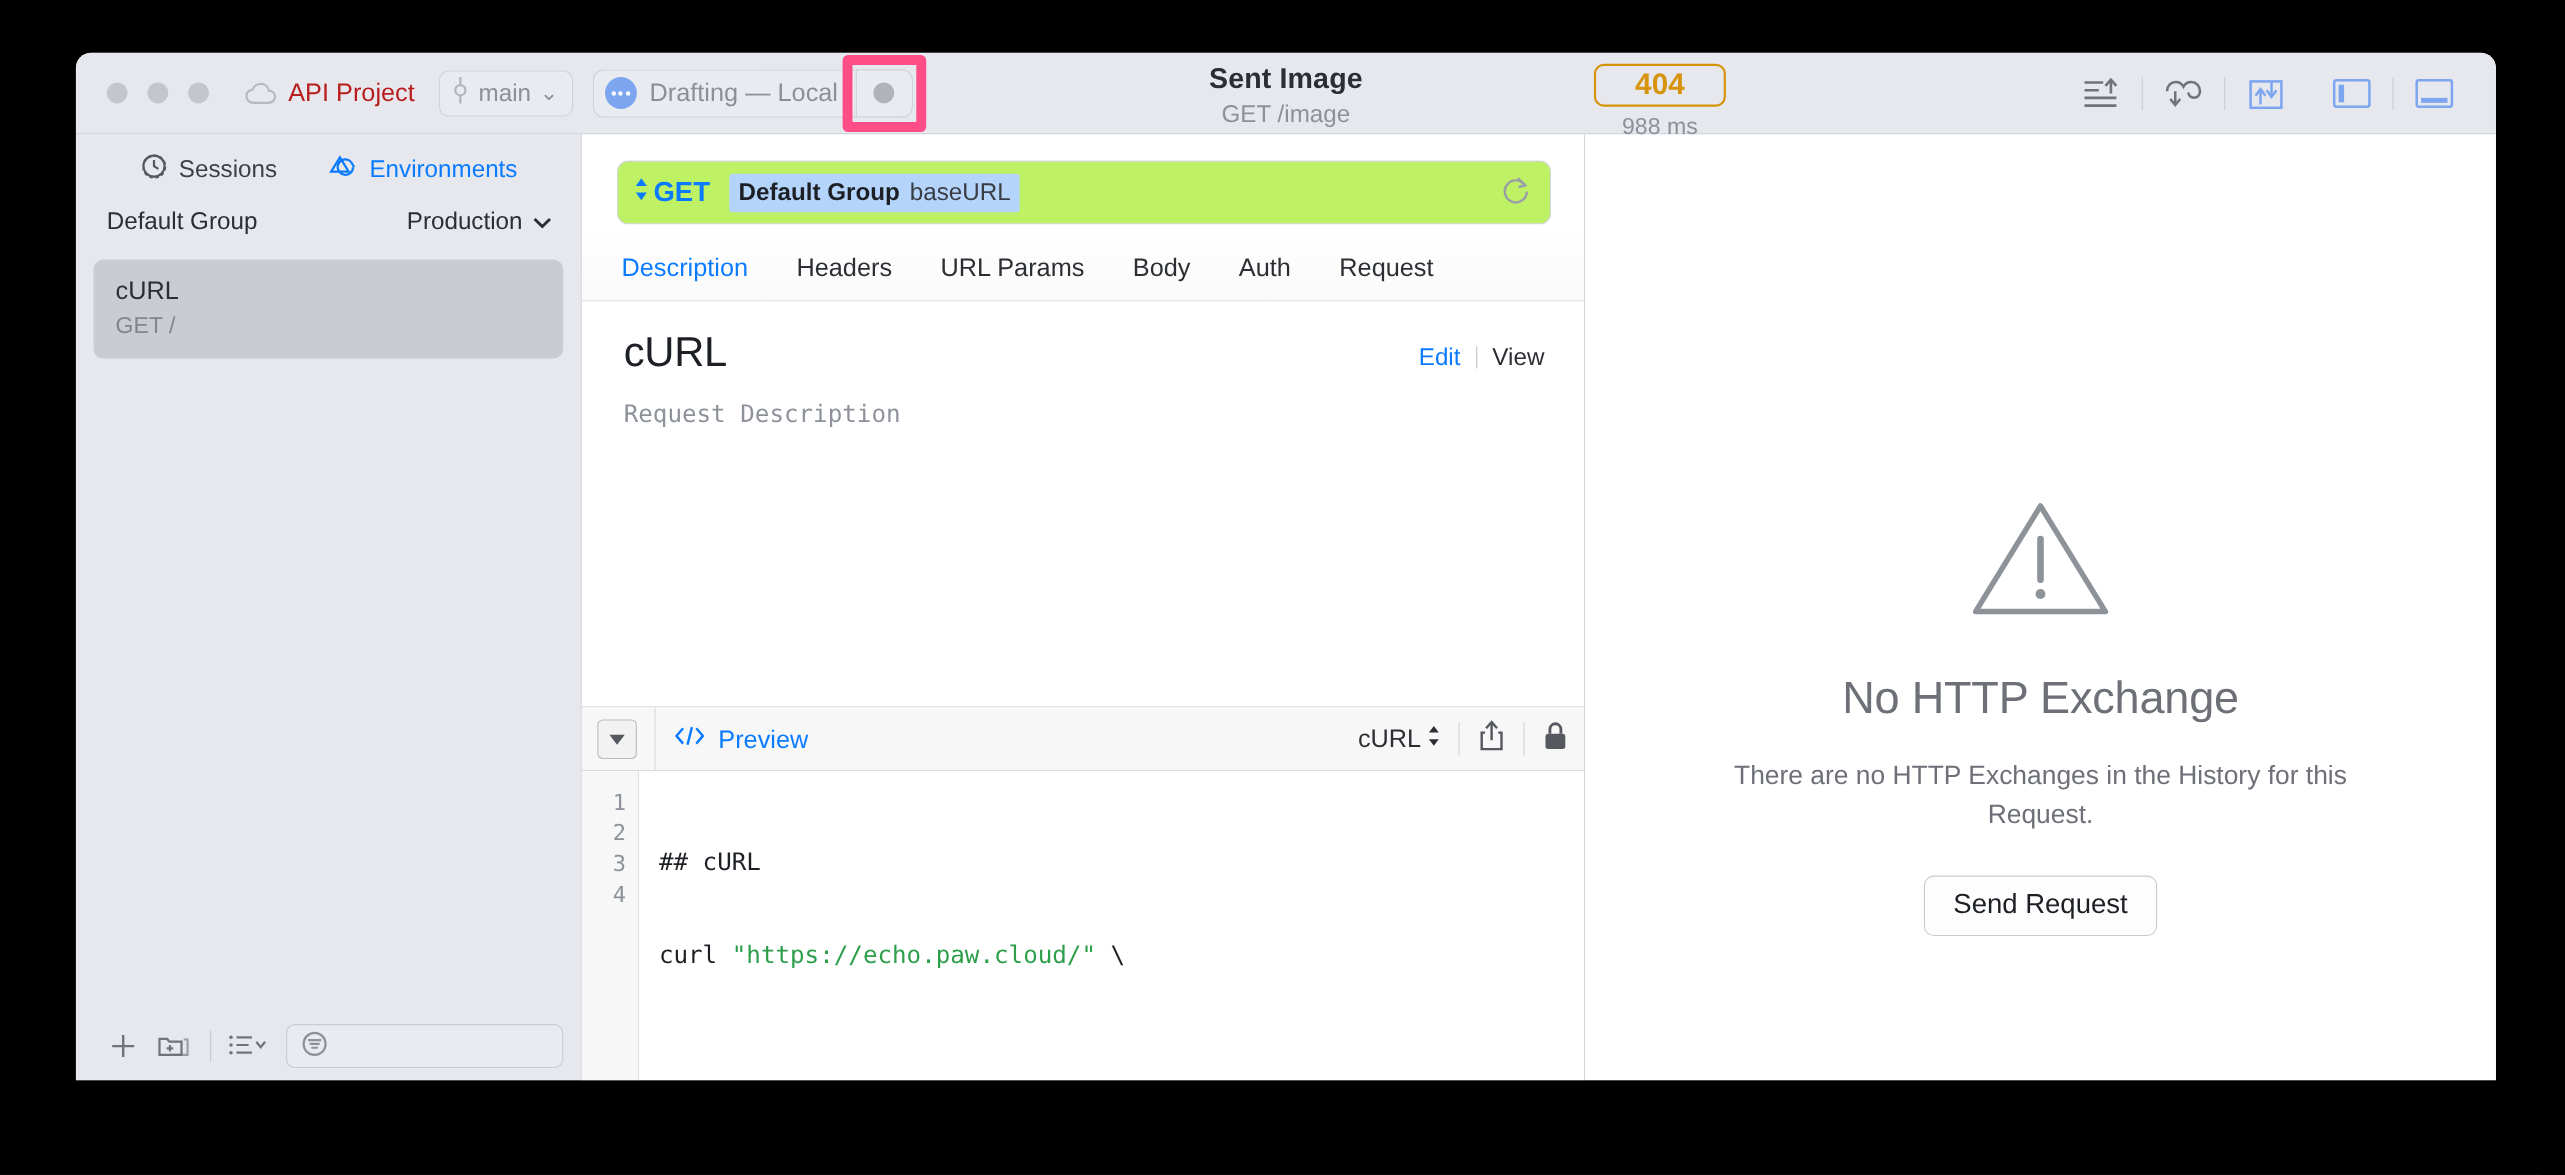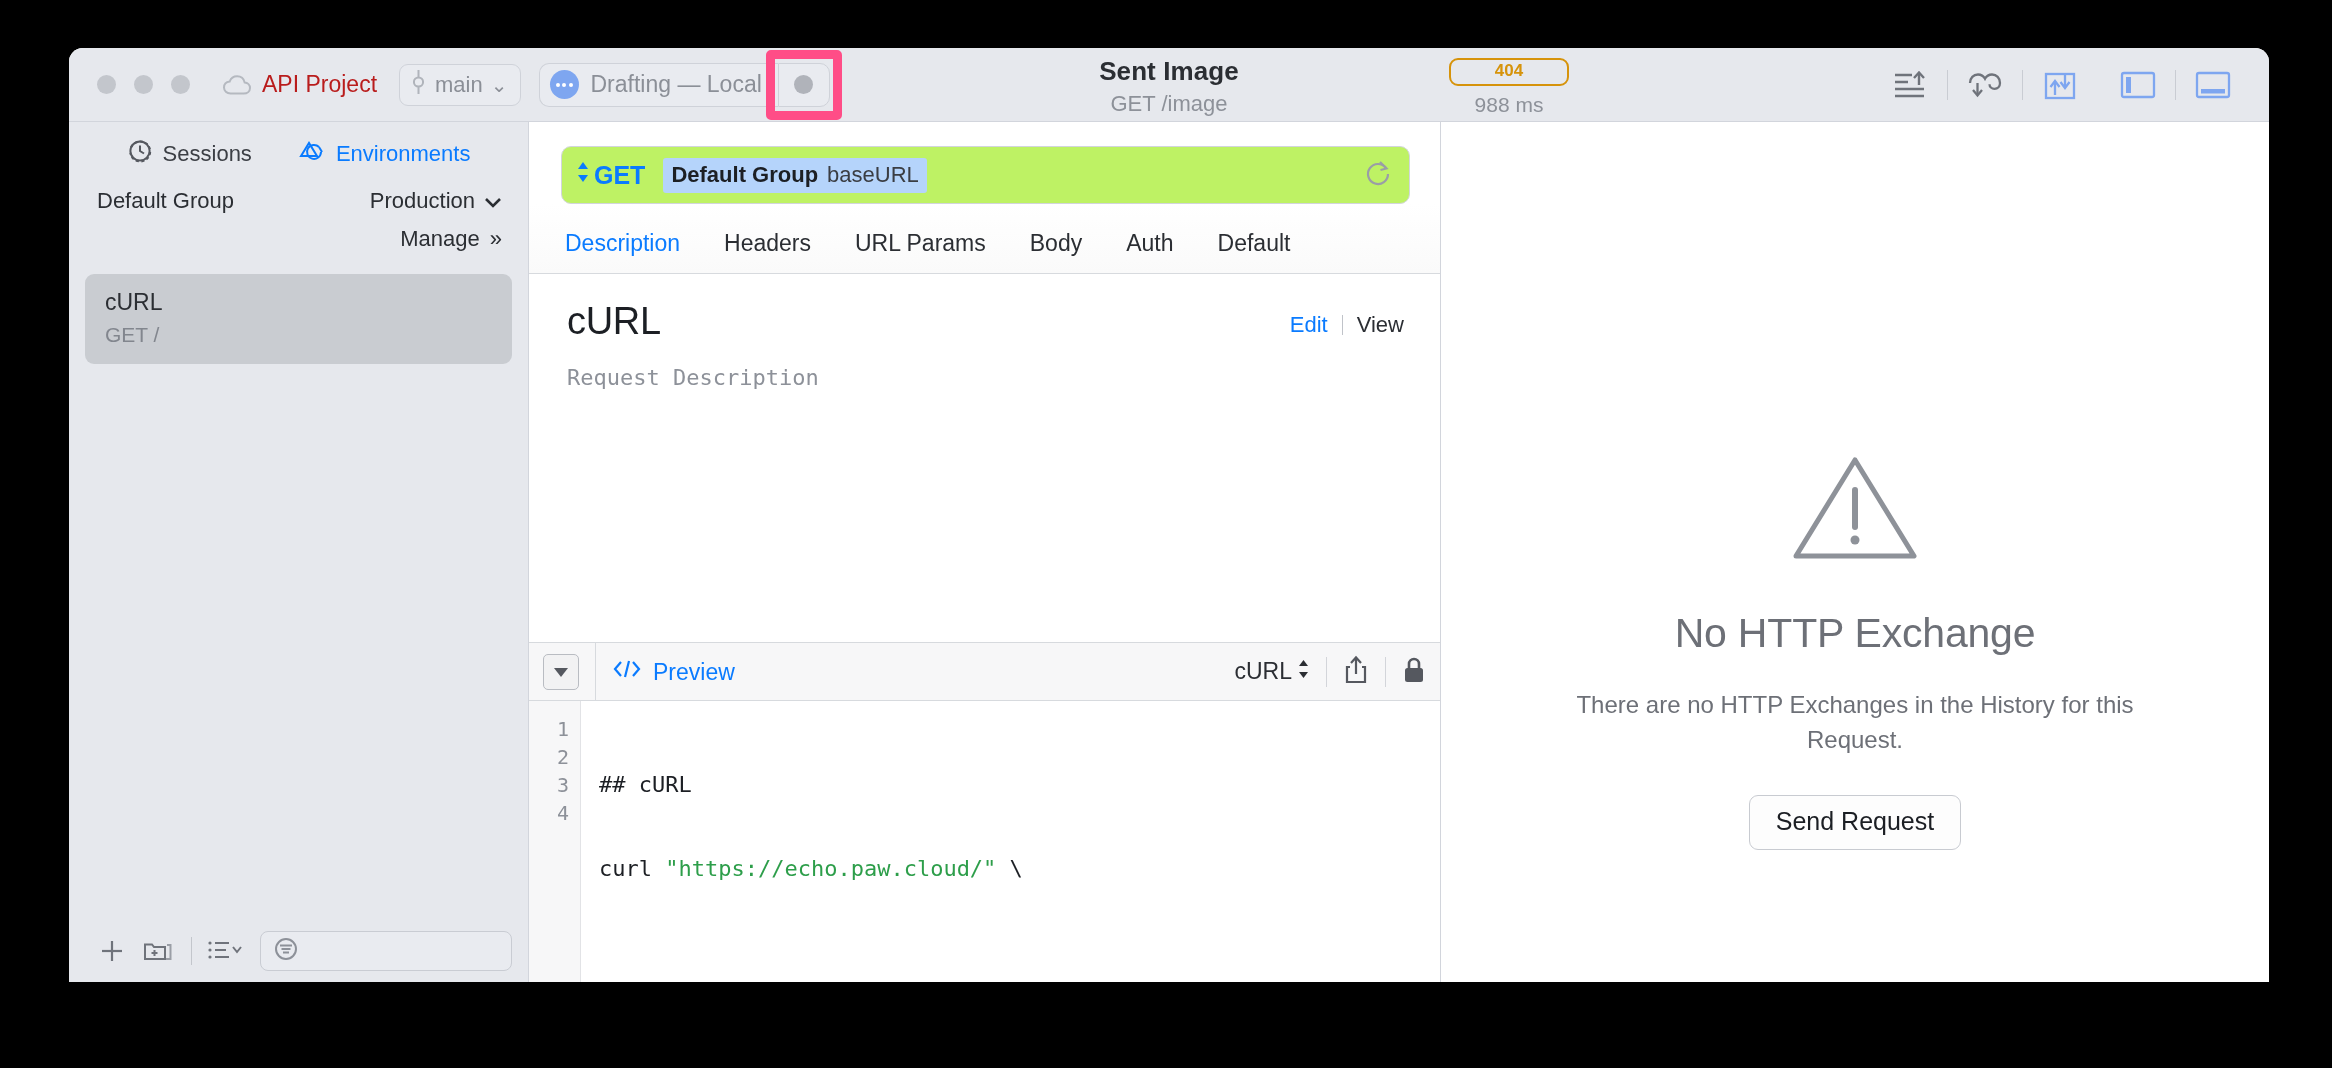--- a/index.html
+++ b/index.html
@@ -101,21 +101,21 @@
   #title-center .t-sub  { font-size: 22px; color: #8d9199; margin-top: 4px; }
 
   #status-block {
     position: absolute;
     left: 1380px; top: 10px;
     text-align: center;
     width: 120px;
   }
   .status-badge {
     border: 2px solid #d6930b; border-radius: 9px;
-    color: #d6930b; font-size: 17px; font-weight: 700;
+    color: #d6930b; font-size: 27px; font-weight: 700;
     padding: 2px 0 3px; line-height: 1.1;
   }
   .status-time { font-size: 21px; color: #8d9199; margin-top: 7px; }
 
   #tb-right {
     position: absolute; right: 28px; top: 0; bottom: 0;
     display: flex; align-items: center; gap: 0;
   }
   .tb-icon {
     width: 56px; height: 44px;
@@ -445,24 +445,20 @@
         <span class="sel">
           <span>Production</span>
           <span>
             <svg width="18" height="12" viewBox="0 0 18 12">
                 <polyline points="2,3 9,10 16,3" fill="none" stroke="#2b2e33" stroke-width="2.6"></polyline>
               </svg>
           </span>
         </span>
       </div>
 
-      <div class="manage-row">
-        <span>Manage</span>
-        <span style="margin-left:10px;">»</span>
-      </div>
 
       <div class="req-list">
         <div class="req-item">
           <div class="r-name">cURL</div>
           <div class="r-sub">GET /</div>
         </div>
       </div>
 
       <div class="side-bottom">
         <div class="sb-icon">
@@ -530,21 +526,21 @@
           </span>
         </div>
       </div>
 
       <div class="tabs-row">
         <div class="tab active">Description</div>
         <div class="tab">Headers</div>
         <div class="tab">URL Params</div>
         <div class="tab">Body</div>
         <div class="tab">Auth</div>
-        <div class="tab">Default</div>
+        <div class="tab">Request</div>
       </div>
 
       <div class="desc-area">
         <div class="desc-head">
           <div class="desc-title">cURL</div>
           <div class="desc-actions">
             <span class="edit">Edit</span>
             <span class="vline"></span>
             <span class="view">View</span>
           </div>

